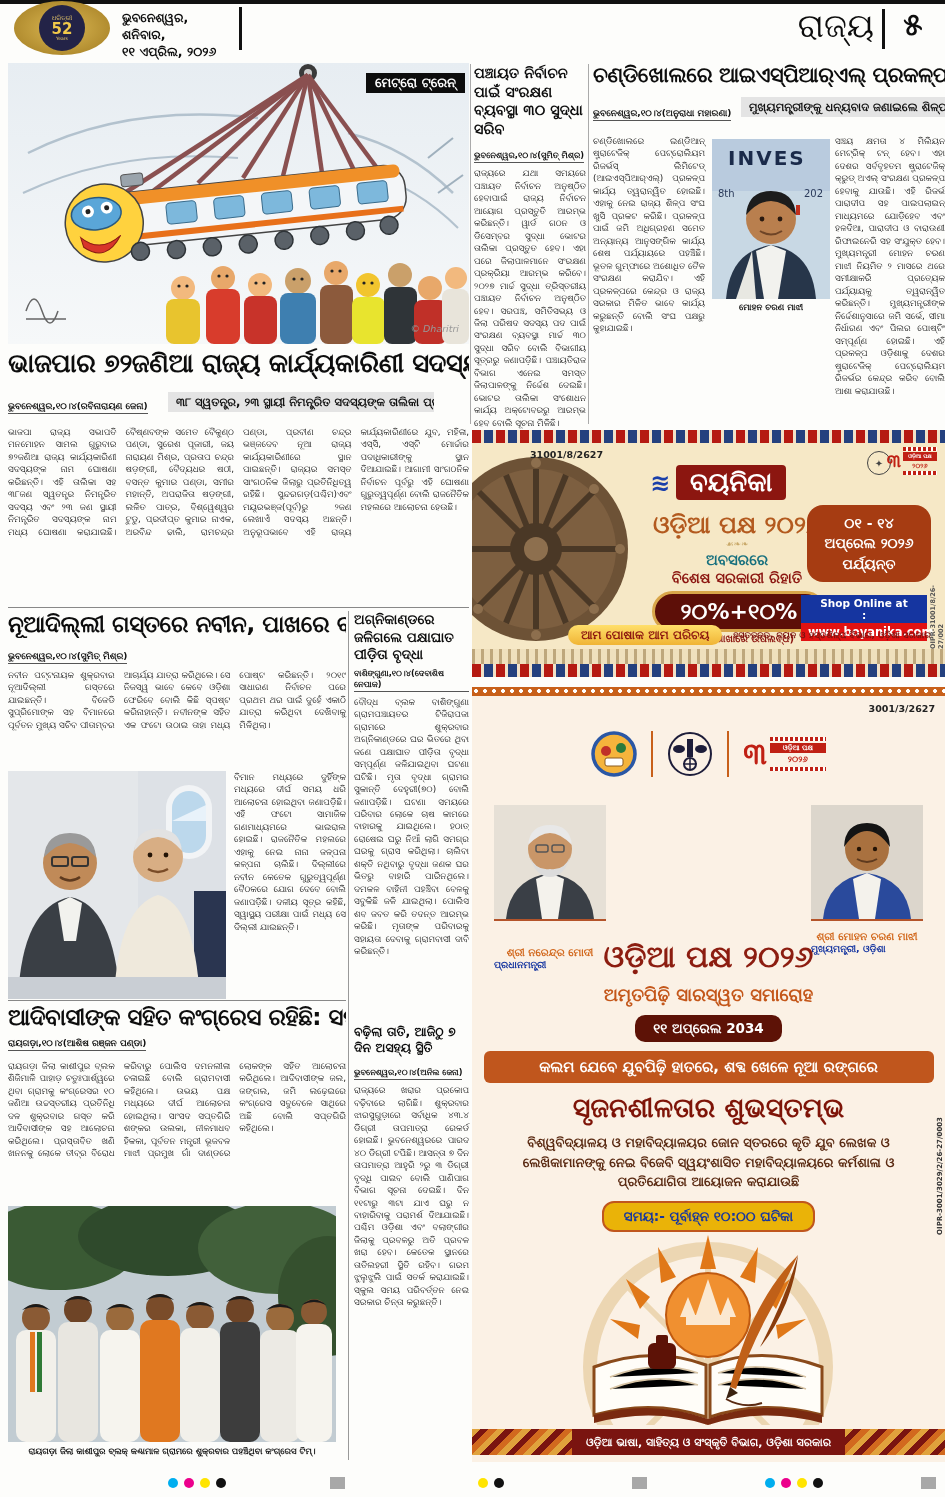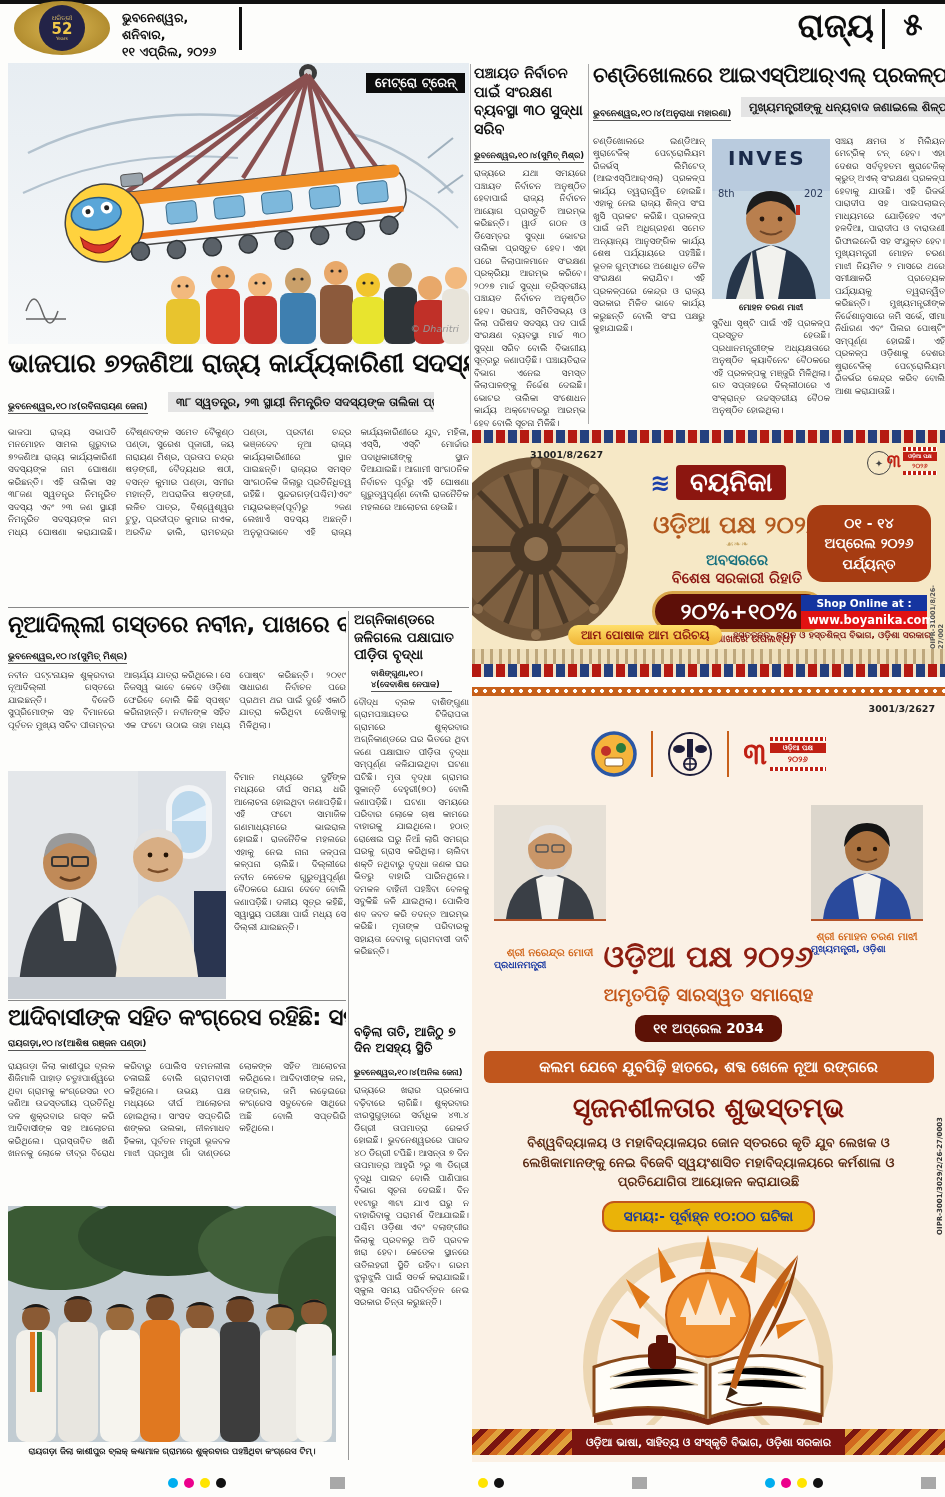--- a/index.html
+++ b/index.html
@@ -15,40 +15,40 @@
   .vrule{background:#aaa;width:1px}
   .hrule{background:#888;height:1px}
   .cols4{column-count:4;column-gap:9px}
   .cols3{column-count:3;column-gap:9px}
   
   .logo-ellipse{width:96px;height:54px;border-radius:50%;background:radial-gradient(#dcb954,#a07a20);
                 display:flex;align-items:center;justify-content:center}
   .logo-circle{width:46px;height:46px;border-radius:50%;background:#232347;display:flex;flex-direction:column;
                align-items:center;justify-content:center;line-height:1}
   .mast-date{font-weight:800;font-size:12.5px;text-align:left;line-height:1.35;color:#0d0d0d}
-  .mast-section{font-weight:700;font-size:33px;text-align:right;color:#0d0d0d}
+  .mast-section{font-weight:400;font-size:33px;text-align:right;color:#0d0d0d}
   .mast-page{font-weight:900;font-size:31px;text-align:center;color:#0d0d0d}
   
   .cartoon{background:linear-gradient(180deg,#e7edf2,#f6f8f9);overflow:hidden}
   .cartoon-label{background:#0d0d0d;color:#fff;font-weight:800;font-size:13px;padding:2px 9px}
   .cartoon-credit{color:#999;font-size:9.5px;font-style:italic}
   
   .boy{background:#f6e8c6;overflow:hidden}
   .boy-border{height:13px;background:repeating-linear-gradient(90deg,#b51a12 0 9px,#f2e2c8 9px 12px,#24407e 12px 21px,#f2e2c8 21px 24px)}
   .boy-figband{height:15px;background:#efe0bd;background-image:repeating-linear-gradient(90deg,rgba(150,120,70,.55) 0 3px,transparent 3px 9px)}
   .boy-brand{background:#8c1610;color:#fff;font-weight:900;font-size:26px;padding:2px 14px;border-radius:4px;display:inline-block}
   .boy-title{color:#b35a1f;font-weight:900;font-size:24px}
   .boy-occasion{color:#17707e;font-weight:900;font-size:15px}
   .boy-offer{color:#8c1610;font-weight:900;font-size:14.5px}
   .boy-disc{background:#5d0f08;border:3px solid #d9a64a;border-radius:24px;color:#fff;font-weight:900;font-size:22px;
             width:168px;text-align:center;padding:5px 0}
   .boy-avail{color:#8c1610;font-weight:800;font-size:10px}
   .boy-date{background:#a63c12;border-radius:16px;color:#fff;font-weight:900;font-size:14px;text-align:center;
             width:124px;padding:8px 0;line-height:1.45}
-  .boy-shop1{background:#1535a0;color:#fff;font-weight:800;font-size:10.5px;padding:2px 7px;text-align:center}
+  .boy-shop1{background:#1535a0;color:#fff;font-weight:800;font-size:10.5px;padding:2px 19px;text-align:center}
   .boy-shop2{background:#e11212;color:#fff;font-weight:800;font-size:11.5px;padding:2px 7px;text-align:center}
   .boy-slogan{background:linear-gradient(#ffdf6b,#f0b435);border-radius:14px;color:#8c1610;font-weight:900;
               font-size:12px;padding:3px 13px;display:inline-block}
   .boy-dept{color:#7a1410;font-weight:800;font-size:9px}
   .vtext{writing-mode:vertical-rl;transform:rotate(180deg);font-size:6.5px;color:#555;font-weight:700}
   .regno{font-weight:800;font-size:9.5px;color:#222}
   
   .paksha{background:#fbf1e5;overflow:hidden}
   .dot-strip{height:9px;background-color:#c8601a;
              background-image:radial-gradient(circle at 4px 4px,#ffffff 0 1.6px,transparent 2.2px);background-size:9px 9px}
@@ -227,21 +227,20 @@
         <path d="M44 112 L59 106 L74 112 L66 160 L52 160 Z" fill="#f2f2ee"></path>
         <path d="M40 112 L24 160 L44 160 Z" fill="#e8e8e2"></path>
         <circle cx="59" cy="80" r="25" fill="#b97f4e"></circle>
         <path d="M34 76 Q36 52 59 52 Q82 52 84 76 Q72 62 59 62 Q46 62 34 76 Z" fill="#1c1c1c"></path>
         <path d="M48 92 Q59 99 70 92" stroke="#6e4426" stroke-width="2" fill="none"></path>
         <circle cx="50" cy="80" r="2.4" fill="#2a1a10"></circle>
           <circle cx="68" cy="80" r="2.4" fill="#2a1a10"></circle>
       </svg>
     </div>
     <div class="abs cap" style="left:119px;top:239px;width:118px;font-size:8.5px">ମୋହନ ଚରଣ ମାଝୀ</div>
-    <div class="abs body-txt" style="left:119px;top:254px;width:118px;height:108px">ସୁବିଧା ସୃଷ୍ଟି ପାଇଁ ଏହି ପ୍ରକଳ୍ପ ପ୍ରସ୍ତୁତ ହେଉଛି। ପ୍ରଧାନମନ୍ତ୍ରୀଙ୍କ ଅଧ୍ୟକ୍ଷତାରେ ଅନୁଷ୍ଠିତ କ୍ୟାବିନେଟ ବୈଠକରେ ଏହି ପ୍ରକଳ୍ପକୁ ମଞ୍ଜୁରି ମିଳିଥିଲା। ଗତ ସପ୍ତାହରେ ଦିଲ୍ଲୀଠାରେ ଏ ସଂକ୍ରାନ୍ତ ଉଚ୍ଚସ୍ତରୀୟ ବୈଠକ ଅନୁଷ୍ଠିତ ହୋଇଥିଲା।</div>
     <div class="abs body-txt" style="left:242px;top:72px;width:110px;height:290px">ସଞ୍ଚୟ କ୍ଷମତା ୪ ମିଲିୟନ ମେଟ୍ରିକ୍ ଟନ୍ ହେବ। ଏହା ଦେଶର ସର୍ବବୃହତମ ଷ୍ଟ୍ରାଟେଜିକ୍ କ୍ରୁଡ୍ ଅଏଲ୍ ସଂରକ୍ଷଣ ପ୍ରକଳ୍ପ ହେବାକୁ ଯାଉଛି। ଏହି ରିଜର୍ଭ ପାରାଦୀପ ସହ ପାଇପଲାଇନ୍ ମାଧ୍ୟମରେ ଯୋଡ଼ିହେବ ଏବଂ ହଳଦିଆ, ପାରାଦୀପ ଓ ବାରାଉଣୀ ରିଫାଇନେରି ସହ ସଂଯୁକ୍ତ ହେବ। ମୁଖ୍ୟମନ୍ତ୍ରୀ ମୋହନ ଚରଣ ମାଝୀ ନିୟମିତ ୨ ମାସରେ ଥରେ ସମୀକ୍ଷାକରି ପ୍ରତ୍ୟେକ ପର୍ଯ୍ୟାୟକୁ ତ୍ୱରାନ୍ୱିତ କରିଛନ୍ତି। ମୁଖ୍ୟମନ୍ତ୍ରୀଙ୍କ ନିର୍ଦ୍ଦେଶାନୁସାରେ ଜମି ସର୍ଭେ, ସୀମା ନିର୍ଧାରଣ ଏବଂ ପିଲର ପୋଷ୍ଟିଂ ସମ୍ପୂର୍ଣ୍ଣ ହୋଇଛି। ଏହି ପ୍ରକଳ୍ପ ଓଡ଼ିଶାକୁ ଦେଶର ଷ୍ଟ୍ରାଟେଜିକ୍ ପେଟ୍ରୋଲିୟମ ରିଜର୍ଭର କେନ୍ଦ୍ର କରିବ ବୋଲି ଆଶା କରାଯାଉଛି।</div>
   </div>
 
   <div class="abs boy" style="left:472px;top:430px;width:473px;height:247px">
     <div class="boy-border"></div>
     <div style="position:relative;height:206px">
       <svg class="abs" style="left:-8px;top:6px" width="170" height="200" viewBox="0 0 170 200">
         <circle cx="72" cy="100" r="92" fill="#6d5236"></circle>
         <circle cx="72" cy="100" r="80" fill="#7d5f40"></circle>
         <g stroke="#4a3826" stroke-width="6">
@@ -451,21 +450,21 @@
         <path d="M106 228 Q110 136 150 124 Q186 132 192 228 Z" fill="#efe9dc"></path>
         <rect x="0" y="206" width="218" height="22" fill="#c9ced4"></rect>
       </svg>
     </div>
     <div class="abs body-txt" style="left:226px;top:160px;width:112px;height:230px">ବିମାନ ମଧ୍ୟରେ ଦୁହିଁଙ୍କ ମଧ୍ୟରେ ଦୀର୍ଘ ସମୟ ଧରି ଆଲୋଚନା ହୋଇଥିବା ଜଣାପଡ଼ିଛି। ଏହି ଫଟୋ ସାମାଜିକ ଗଣମାଧ୍ୟମରେ ଭାଇରାଲ ହୋଇଛି। ରାଜନୈତିକ ମହଲରେ ଏହାକୁ ନେଇ ନାନା ଜଳ୍ପନା କଳ୍ପନା ଚାଲିଛି। ଦିଲ୍ଲୀରେ ନବୀନ କେତେକ ଗୁରୁତ୍ୱପୂର୍ଣ୍ଣ ବୈଠକରେ ଯୋଗ ଦେବେ ବୋଲି ଜଣାପଡ଼ିଛି। ଦଳୀୟ ସୂତ୍ର କହିଛି, ସ୍ୱାସ୍ଥ୍ୟ ପରୀକ୍ଷା ପାଇଁ ମଧ୍ୟ ସେ ଦିଲ୍ଲୀ ଯାଇଛନ୍ତି।</div>
   </div>
 
   <div class="abs vrule" style="left:348px;top:611px;height:849px;background:#999"></div>
   <div class="abs" style="left:354px;top:611px;width:115px;height:849px">
     <div style="font-weight:800;font-size:13.5px;line-height:1.3;color:#0d0d0d">ଅଗ୍ନିକାଣ୍ଡରେ ଜଳିଗଲେ ପକ୍ଷାଘାତ ପୀଡ଼ିତା ବୃଦ୍ଧା</div>
-    <div style="margin:4px 17px"><span class="byline" style="font-size:8.2px">ବାଶିଙ୍ଗୁଣା,୧୦।୪(ଦେବାଶିଷ ନେପାକ)</span></div>
+    <div style="margin:4px 0"><span class="byline" style="font-size:8.2px">ବାଶିଙ୍ଗୁଣା,୧୦।୪(ଦେବାଶିଷ ନେପାକ)</span></div>
     <div class="body-txt" style="height:318px;overflow:hidden">ବୌଦ୍ଧ ବ୍ଲକ ବାଶିଙ୍ଗୁଣା ଗ୍ରାମପଞ୍ଚାୟତର ଟିଜିରାପଜା ଗ୍ରାମରେ ଶୁକ୍ରବାର ଅଗ୍ନିକାଣ୍ଡରେ ଘର ଭିତରେ ଥିବା ଜଣେ ପକ୍ଷାଘାତ ପୀଡ଼ିତା ବୃଦ୍ଧା ସମ୍ପୂର୍ଣ୍ଣ ଜଳିଯାଇଥିବା ଘଟଣା ଘଟିଛି। ମୃତା ବୃଦ୍ଧା ଗ୍ରାମର ସୁକାନ୍ତି ଦେହୁରୀ(୭୦) ବୋଲି ଜଣାପଡ଼ିଛି। ଘଟଣା ସମୟରେ ପରିବାର ଲୋକେ ଚାଷ କାମରେ ବାହାରକୁ ଯାଇଥିଲେ। ହଠାତ୍ ରୋଷେଇ ଘରୁ ନିଆଁ ଲାଗି ସମଗ୍ର ଘରକୁ ଗ୍ରାସ କରିଥିଲା। ଚାଲିବା ଶକ୍ତି ନଥିବାରୁ ବୃଦ୍ଧା ଜଣକ ଘର ଭିତରୁ ବାହାରି ପାରିନଥିଲେ। ଦମକଳ ବାହିନୀ ପହଞ୍ଚିବା ବେଳକୁ ସବୁକିଛି ଜଳି ଯାଇଥିଲା। ପୋଲିସ ଶବ ଜବତ କରି ତଦନ୍ତ ଆରମ୍ଭ କରିଛି। ମୃତାଙ୍କ ପରିବାରକୁ ସହାୟତା ଦେବାକୁ ଗ୍ରାମବାସୀ ଦାବି କରିଛନ୍ତି।</div>
     <div style="font-weight:800;font-size:12.5px;line-height:1.3;margin-top:10px;color:#0d0d0d">ବଢ଼ିଲା ତାତି, ଆଜିଠୁ ୭ ଦିନ ଅସହ୍ୟ ସ୍ଥିତି</div>
     <div style="margin:4px 0"><span class="byline" style="font-size:8.2px">ଭୁବନେଶ୍ୱର,୧୦।୪(ଅନିଲ ଜେନା)</span></div>
     <div class="body-txt">ରାଜ୍ୟରେ ଖରାର ପ୍ରକୋପ ବଢ଼ିବାରେ ଲାଗିଛି। ଶୁକ୍ରବାର ଝାରସୁଗୁଡ଼ାରେ ସର୍ବାଧିକ ୪୩.୪ ଡିଗ୍ରୀ ତାପମାତ୍ରା ରେକର୍ଡ ହୋଇଛି। ଭୁବନେଶ୍ୱରରେ ପାରଦ ୪୦ ଡିଗ୍ରୀ ଟପିଛି। ଆସନ୍ତା ୭ ଦିନ ତାପମାତ୍ରା ଆହୁରି ୨ରୁ ୩ ଡିଗ୍ରୀ ବୃଦ୍ଧି ପାଇବ ବୋଲି ପାଣିପାଗ ବିଭାଗ ସୂଚନା ଦେଇଛି। ଦିନ ୧୧ଟାରୁ ୩ଟା ଯାଏ ଘରୁ ନ ବାହାରିବାକୁ ପରାମର୍ଶ ଦିଆଯାଇଛି। ପଶ୍ଚିମ ଓଡ଼ିଶା ଏବଂ ବଲାଙ୍ଗୀର ଜିଲାକୁ ପ୍ରବଳରୁ ଅତି ପ୍ରବଳ ଖରା ହେବ। କେତେକ ସ୍ଥାନରେ ତାତିଲହରୀ ସ୍ଥିତି ରହିବ। ଗରମ ଝୁଲୁଝୁଲି ପାଇଁ ସତର୍କ କରାଯାଇଛି। ସ୍କୁଲ ସମୟ ପରିବର୍ତ୍ତନ ନେଇ ସରକାର ଚିନ୍ତା କରୁଛନ୍ତି।</div>
   </div>
 
   <div class="abs hrule" style="left:8px;top:1000px;width:338px"></div>
   <div class="abs" style="left:8px;top:1004px;width:338px;height:458px">
     <div class="hl" style="font-size:23px">ଆଦିବାସୀଙ୍କ ସହିତ କଂଗ୍ରେସ ରହିଛି: ସପ୍ତଗିରି</div>
     <div style="margin-top:0"><span class="byline">ରାୟଗଡ଼ା,୧୦।୪(ଆଶିଷ ରଞ୍ଜନ ପଣ୍ଡା)</span></div>

